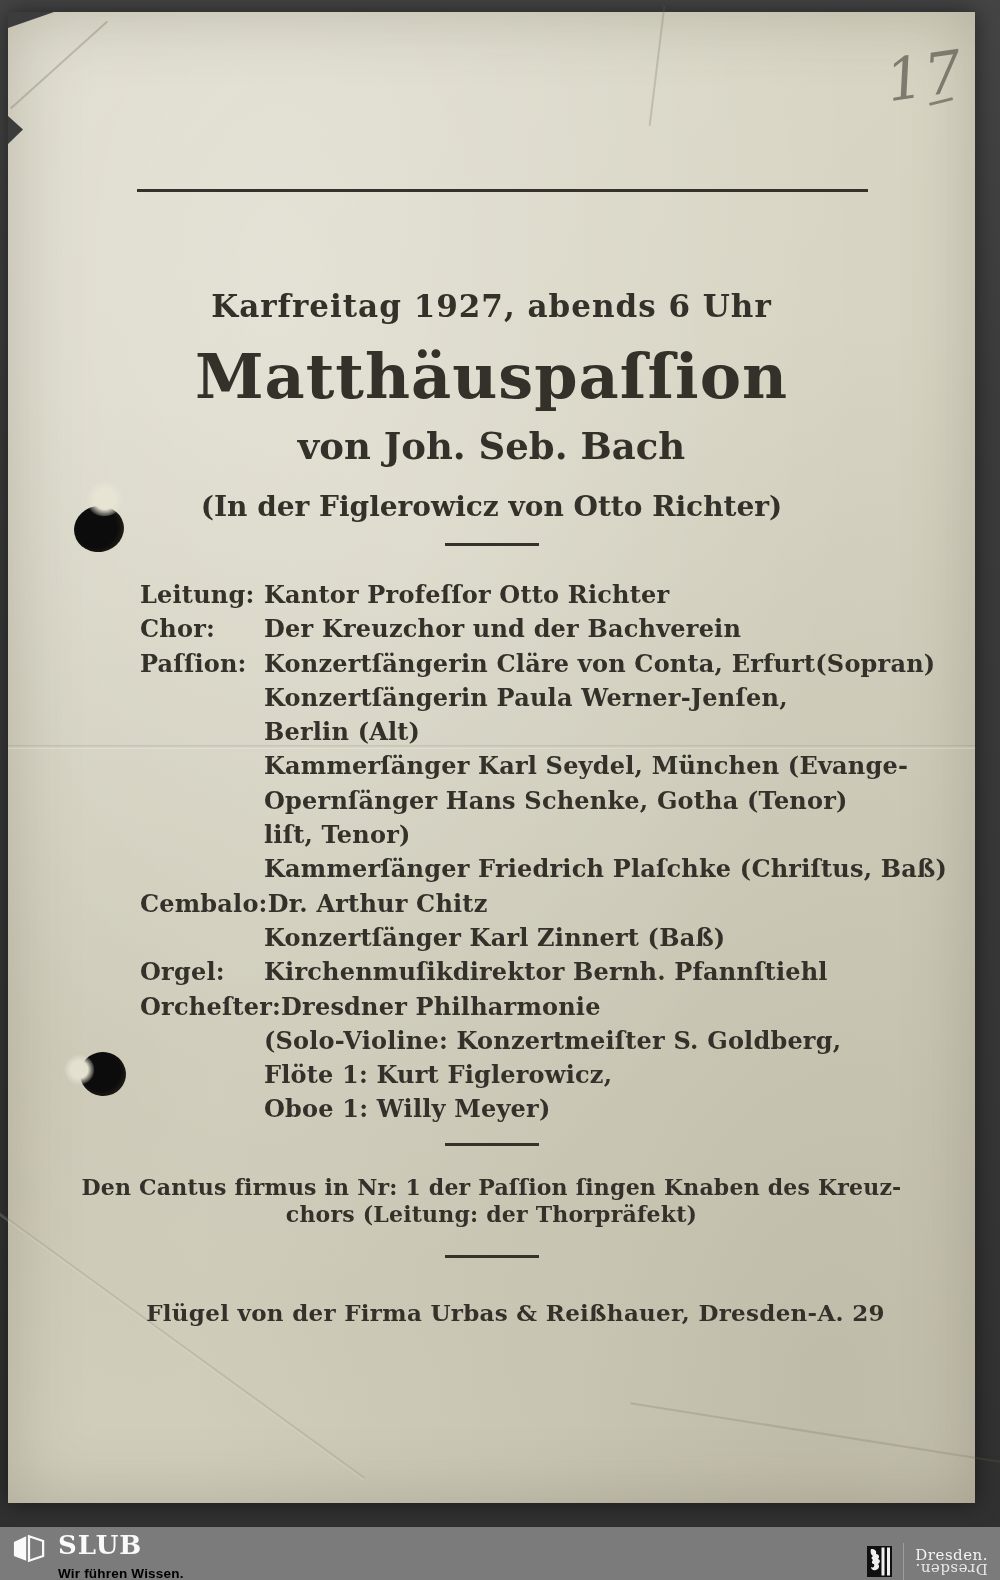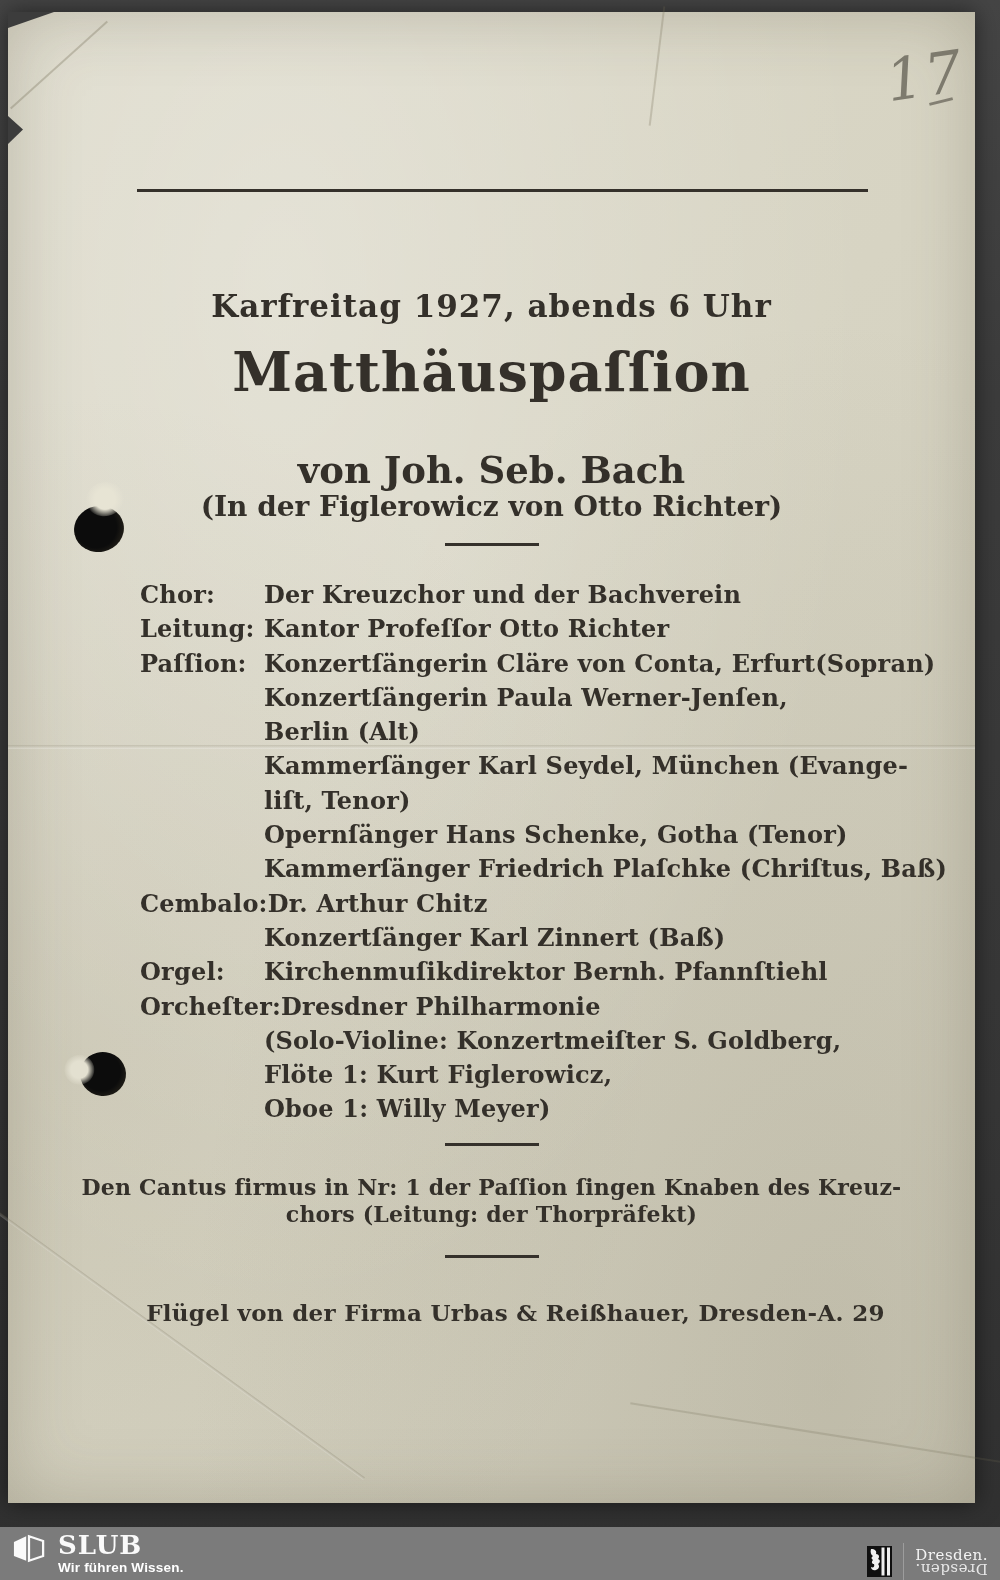--- a/index.html
+++ b/index.html
@@ -42,22 +42,22 @@
   .hole-1::before{content:"";position:absolute;left:18px;top:-22px;width:38px;height:34px;border-radius:50%;
     background:radial-gradient(circle,#e7e4d4 40%,rgba(231,228,212,0) 75%);}
   .hole-2{left:72px;top:1040px;width:46px;height:44px;transform:rotate(8deg);}
   .hole-2::before{content:"";position:absolute;left:-16px;top:6px;width:30px;height:30px;border-radius:50%;
     background:radial-gradient(circle,#e3e0d0 40%,rgba(227,224,208,0) 75%);}
   
   .cline{position:absolute;left:0;width:100%;text-align:center;font-weight:bold;white-space:nowrap;}
   .church{top:118px;font-size:41px;letter-spacing:1px;}
   .rule{position:absolute;left:129px;top:177px;width:731px;height:3px;background:#35312b;}
   .dateline{top:276px;font-size:31px;letter-spacing:1px;}
-  .main-title{top:328px;font-size:54px;letter-spacing:1px;}
-  .composer{top:436px;font-size:37px;}
+  .main-title{top:328px;font-size:62px;letter-spacing:1px;}
+  .composer{top:412px;font-size:37px;}
   .arrangement{top:478px;font-size:28px;}
   .divider{position:absolute;left:50%;width:94px;height:3px;margin-left:-47px;background:#35312b;}
   .d1{top:531px;} .d2{top:1131px;} .d3{top:1243px;}
   .credits{position:absolute;left:132px;top:566px;right:30px;
     font-size:24px;font-weight:bold;line-height:34.3px;letter-spacing:0.2px;}
   .credit-row{display:flex;}
   .credit-label{flex:0 0 124px;white-space:nowrap;}
   .credit-text{white-space:nowrap;}
   .note{position:absolute;left:0;top:1162px;width:100%;text-align:center;
     font-size:22px;font-weight:bold;line-height:27px;letter-spacing:0.2px;}
@@ -68,21 +68,21 @@
   .hw-cross{position:absolute;left:921px;top:88px;width:24px;height:2.5px;background:#6f6c60;
     transform:rotate(-14deg);opacity:0.8;}
   
   .footer{position:absolute;left:0;top:1527px;width:1000px;height:69px;background:#7b7b7b;
     display:flex;align-items:stretch;justify-content:space-between;}
   .slub{display:flex;gap:13px;padding:6px 0 0 13px;cursor:pointer;}
   .slub-icon{width:32px;height:29px;margin-top:1px;}
   .slub-name{font-family:"DejaVu Serif",serif;font-weight:bold;font-size:26px;line-height:25px;
     color:#fafafa;letter-spacing:1px;}
   .slub-tagline{font-family:"Liberation Sans",sans-serif;font-weight:bold;font-size:13.5px;
-    color:#ffffff;margin-top:2px;letter-spacing:0.2px;}
+    color:#000000;margin-top:8px;letter-spacing:0.2px;}
   .dresden{display:flex;align-items:center;gap:11px;padding-right:12px;cursor:pointer;}
   .coa{width:25px;height:31px;}
   .dres-sep{width:1px;height:38px;background:#9d9d9d;}
   .dres-words{display:flex;flex-direction:column;align-items:flex-start;}
   .dres-word{font-family:"DejaVu Serif",serif;font-size:15px;line-height:13px;color:#f4f4f4;
     letter-spacing:0.5px;white-space:nowrap;}
   .dres-word.flipped{transform:rotate(180deg);opacity:0.9;}
 </style>
 </head>
 <body>
@@ -104,50 +104,50 @@
 
     <div class="cline dateline">Karfreitag 1927, abends 6 Uhr</div>
     <div class="cline main-title">Matthäuspaſſion</div>
     <div class="cline composer">von Joh. Seb. Bach</div>
     <div class="cline arrangement">(In der Figlerowicz von Otto Richter)</div>
 
     <div class="divider d1"></div>
 
     <div class="credits" id="credits">
         <div class="credit-row">
+          <span class="credit-label">Leitung:</span>
+          <span class="credit-text">Kantor Profeſſor Otto Richter</span>
+        </div>
+        <div class="credit-row">
           <span class="credit-label">Chor:</span>
           <span class="credit-text">Der Kreuzchor und der Bachverein</span>
         </div>
         <div class="credit-row">
-          <span class="credit-label">Leitung:</span>
-          <span class="credit-text">Kantor Profeſſor Otto Richter</span>
-        </div>
-        <div class="credit-row">
           <span class="credit-label">Paſſion:</span>
           <span class="credit-text">Konzertſängerin Cläre von Conta, Erfurt(Sopran)</span>
         </div>
         <div class="credit-row">
           <span class="credit-label"></span>
           <span class="credit-text">Konzertſängerin Paula Werner-Jenſen,</span>
         </div>
         <div class="credit-row">
           <span class="credit-label"></span>
           <span class="credit-text">Berlin (Alt)</span>
         </div>
         <div class="credit-row">
           <span class="credit-label"></span>
           <span class="credit-text">Kammerſänger Karl Seydel, München (Evange-</span>
         </div>
         <div class="credit-row">
           <span class="credit-label"></span>
+          <span class="credit-text">Opernſänger Hans Schenke, Gotha (Tenor)</span>
+        </div>
+        <div class="credit-row">
+          <span class="credit-label"></span>
           <span class="credit-text">liſt, Tenor)</span>
-        </div>
-        <div class="credit-row">
-          <span class="credit-label"></span>
-          <span class="credit-text">Opernſänger Hans Schenke, Gotha (Tenor)</span>
         </div>
         <div class="credit-row">
           <span class="credit-label"></span>
           <span class="credit-text">Kammerſänger Friedrich Plaſchke (Chriſtus, Baß)</span>
         </div>
         <div class="credit-row">
           <span class="credit-label">Cembalo:</span>
           <span class="credit-text">Dr. Arthur Chitz</span>
         </div>
         <div class="credit-row">

